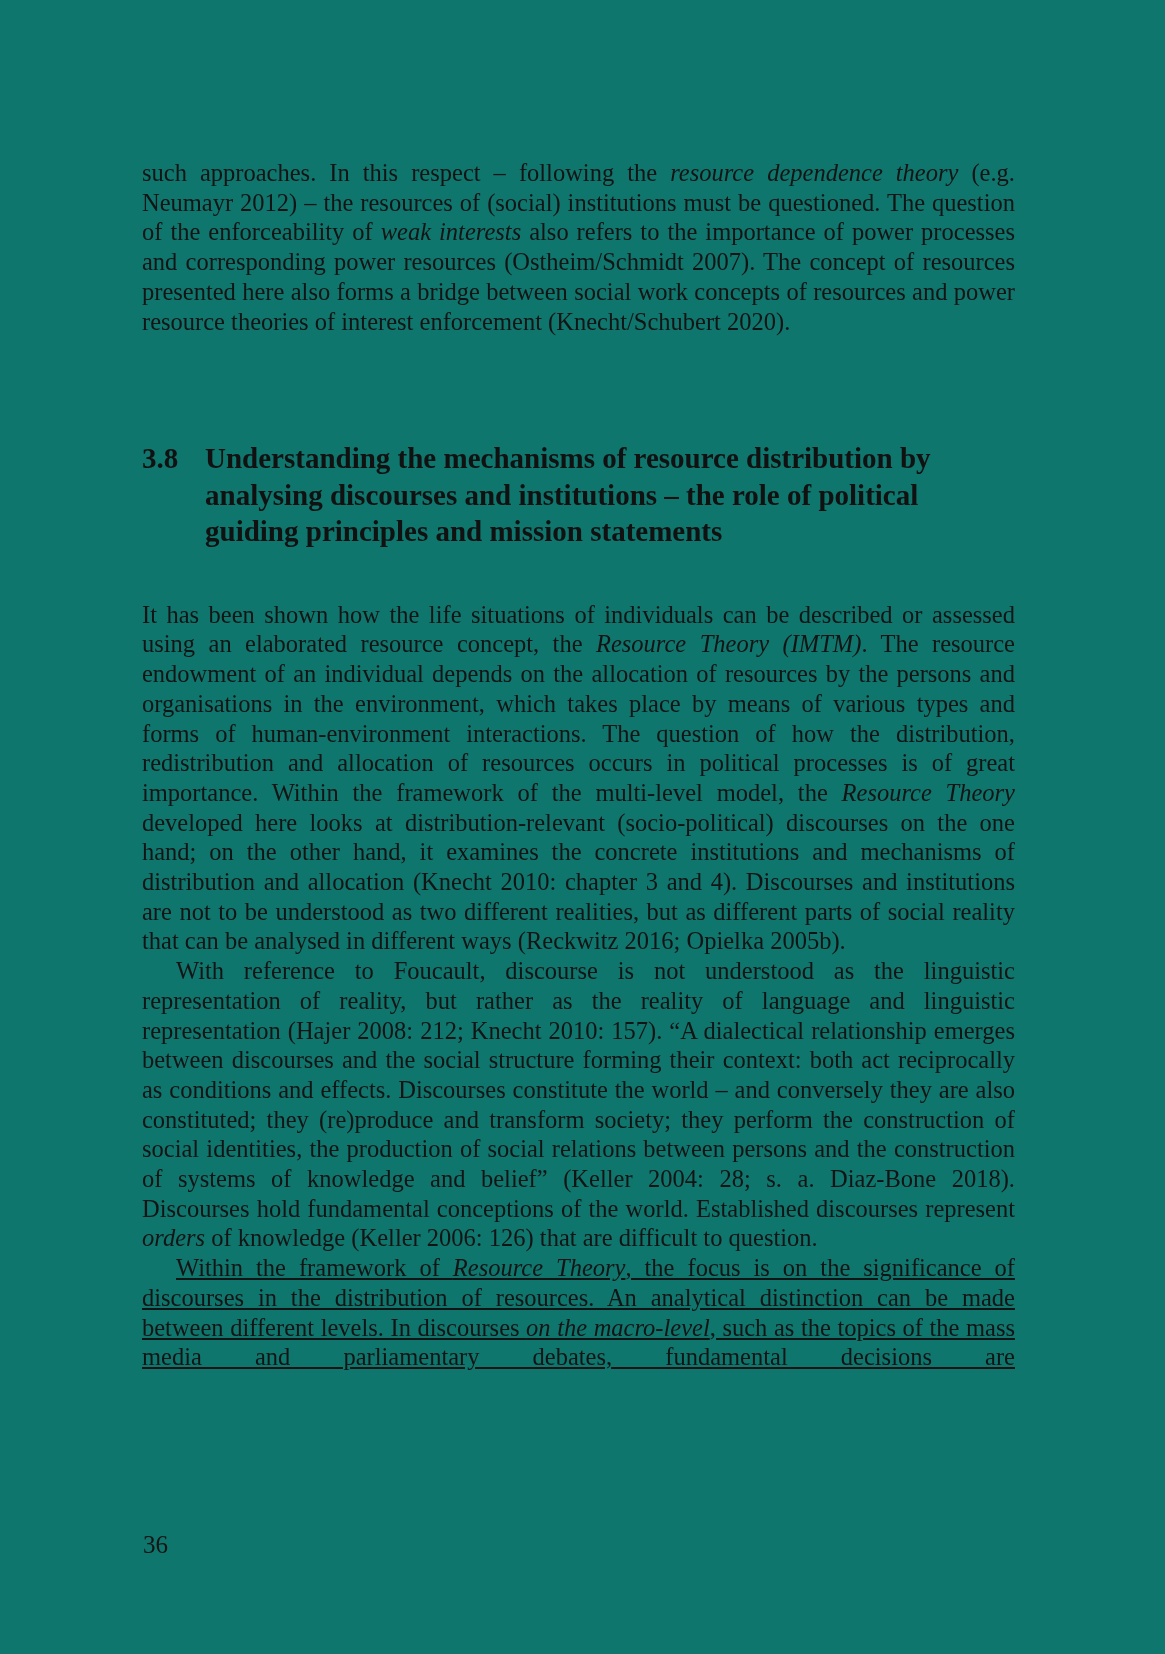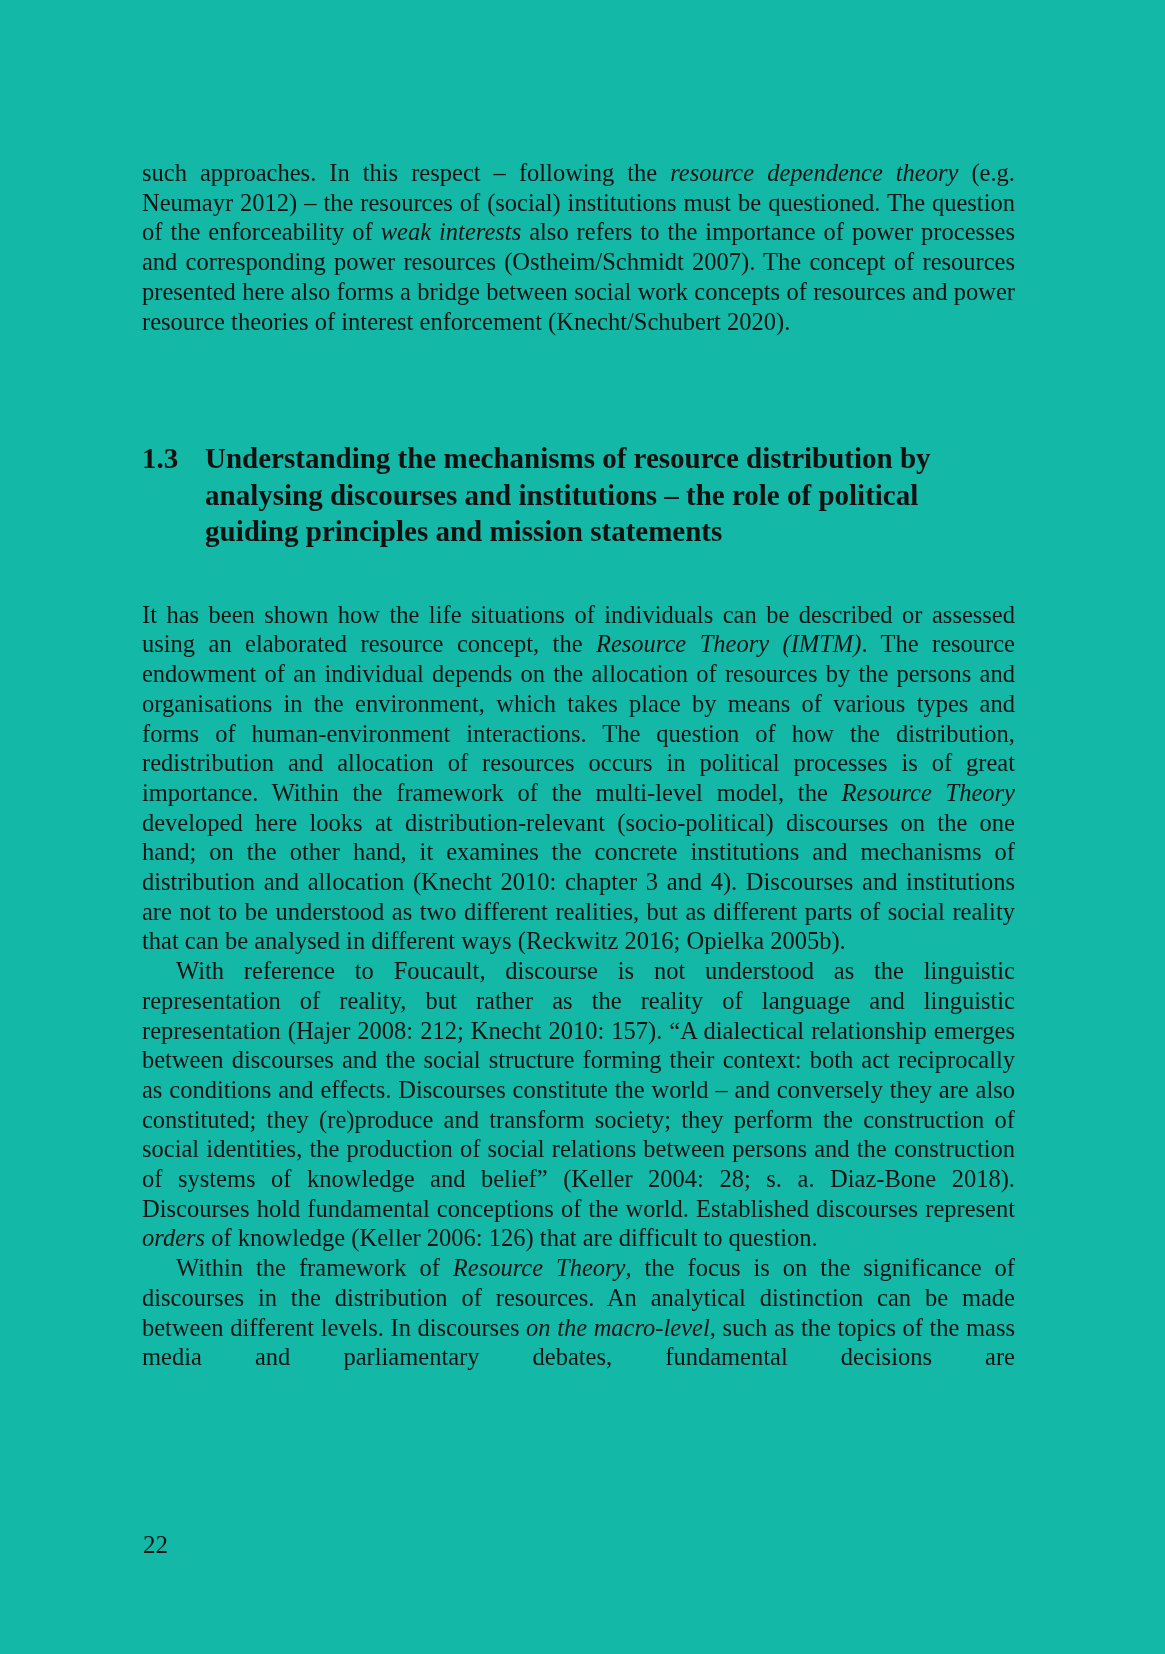--- a/index.html
+++ b/index.html
@@ -4,21 +4,21 @@
 <style>
   html, body {
     margin: 0;
     padding: 0;
     background: #ffffff;
   }
   .page {
     position: relative;
     width: 1165px;
     height: 1654px;
-    background: #14b8a6;
+    background: #0f766e;
     color: #141414;
     font-family: "Liberation Serif", "DejaVu Serif", serif;
     overflow: hidden;
   }
   .text-block {
     position: absolute;
     left: 142px;
     top: 0;
     width: 873px;
   }
@@ -33,20 +33,21 @@
     font-style: italic;
   }
   .first-para {
     margin-top: 158px;
   }
   .indent {
     text-indent: 34px;
   }
   .justify-last {
     text-align-last: justify;
+    text-decoration: underline;
   }
   .section-heading {
     display: flex;
     margin: 104px 0 50px 0;
     font-size: 29px;
     line-height: 36.5px;
     font-weight: bold;
     color: #111111;
   }
   .sec-num {
@@ -68,26 +69,26 @@
 </style>
 </head>
 <body>
 
 <div class="page">
   <div class="text-block">
 
     <p class="body-para first-para"><span>such approaches. In this respect – following the </span><em>resource dependence theory</em><span> (e.g. Neumayr 2012) – the resources of (social) institutions must be questioned. The question of the enforceability of </span><em>weak interests</em><span> also refers to the importance of power processes and corresponding power resources (Ostheim/Schmidt 2007). The concept of resources presented here also forms a bridge between social work concepts of resources and power resource theories of interest enforcement (Knecht/Schubert 2020).</span></p>
 
     <h2 class="section-heading">
-      <span class="sec-num">1.3</span>
+      <span class="sec-num">3.8</span>
       <span class="sec-title">Understanding the mechanisms of resource distribution by analysing discourses and institutions – the role of political guiding principles and mission statements</span>
     </h2>
 
     <p class="body-para"><span>It has been shown how the life situations of individuals can be described or assessed using an elaborated resource concept, the </span><em>Resource Theory (IMTM)</em><span>. The resource endowment of an individual depends on the allocation of resources by the persons and organisations in the environment, which takes place by means of various types and forms of human-environment interactions. The question of how the distribution, redistribution and allocation of resources occurs in political processes is of great importance. Within the framework of the multi-level model, the </span><em>Resource Theory</em><span> developed here looks at distribution-relevant (socio-political) discourses on the one hand; on the other hand, it examines the concrete institutions and mechanisms of distribution and allocation (Knecht 2010: chapter 3 and 4). Discourses and institutions are not to be understood as two different realities, but as different parts of social reality that can be analysed in different ways (Reckwitz 2016; Opielka 2005b).</span></p>
 
     <p class="body-para indent"><span>With reference to Foucault, discourse is not understood as the linguistic representation of reality, but rather as the reality of language and linguistic representation (Hajer 2008: 212; Knecht 2010: 157). “A dialectical relationship emerges between discourses and the social structure forming their context: both act reciprocally as conditions and effects. Discourses constitute the world – and conversely they are also constituted; they (re)produce and transform society; they perform the construction of social identities, the production of social relations between persons and the construction of systems of knowledge and belief” (Keller 2004: 28; s. a. Diaz-Bone 2018). Discourses hold fundamental conceptions of the world. Established discourses represent </span><em>orders</em><span> of knowledge (Keller 2006: 126) that are difficult to question.</span></p>
 
     <p class="body-para indent justify-last"><span>Within the framework of </span><em>Resource Theory</em><span>, the focus is on the significance of discourses in the distribution of resources. An analytical distinction can be made between different levels. In discourses </span><em>on the macro-level</em><span>, such as the topics of the mass media and parliamentary debates, fundamental decisions are</span></p>
 
   </div>
 
-  <div class="page-number">22</div>
+  <div class="page-number">36</div>
 </div>
 
 </body></html>

